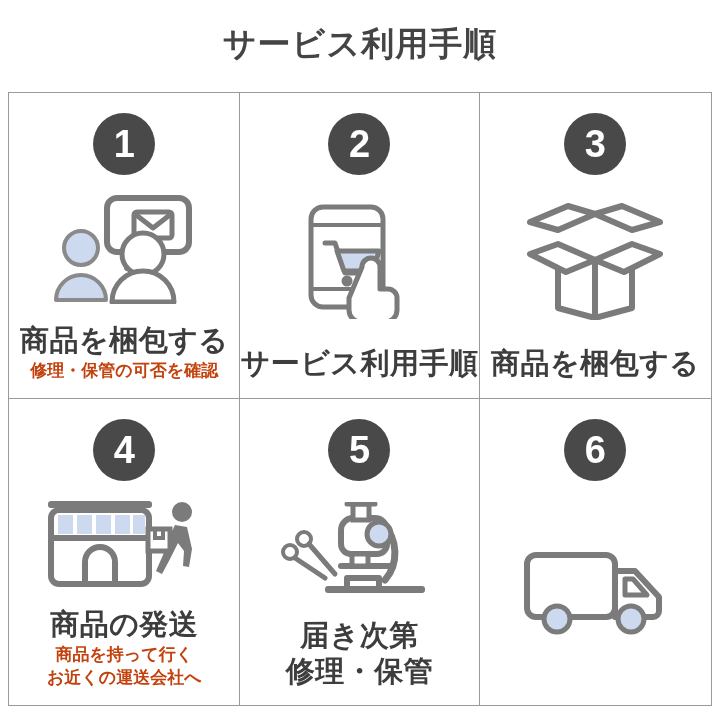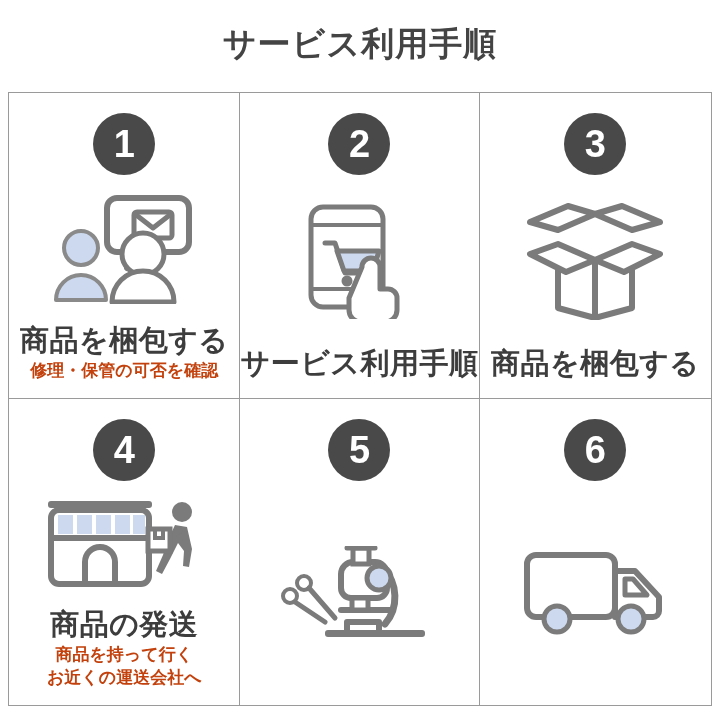--- a/index.html
+++ b/index.html
@@ -251,20 +251,26 @@
           <path d="M62 28 a12 12 0 0 1 12 -12 h22 a12 12 0 0 1 12 12 v14 a10 10 0 0 1 -10 10 h-26 a10 10 0 0 1 -10 -10 z" fill="#ffffff" stroke="#7b7b7b" stroke-width="6" stroke-linejoin="round"></path>
 
           <rect x="74" y="2" width="16" height="16" fill="#ffffff" stroke="#7b7b7b" stroke-width="5"></rect>
           <line x1="68" y1="2" x2="96" y2="2" stroke="#7b7b7b" stroke-width="5" stroke-linecap="round"></line>
 
           <circle cx="100" cy="32" r="12" fill="#ccd9ee" stroke="#7b7b7b" stroke-width="5"></circle>
 
           <rect x="73" y="52" width="16" height="12" fill="#ffffff" stroke="#7b7b7b" stroke-width="5"></rect>
         </svg>
       </div>
+      <div class="labels">
+        <div class="label-main two-line">
+          <span class="main-line">届き次第</span>
+          <span class="main-line">修理・保管</span>
+        </div>
+      </div>
     </div>
 
     <div class="cell">
       <div class="badge">6</div>
       <div class="icon-wrap">
         <svg width="148" height="88" viewBox="0 0 148 88">
 
           <rect x="6" y="6" width="88" height="62" rx="9" fill="#ffffff" stroke="#7b7b7b" stroke-width="6"></rect>
 
           <path d="M94 22 h20 l24 26 v14 a6 6 0 0 1 -6 6 h-38 z" fill="#ffffff" stroke="#7b7b7b" stroke-width="6" stroke-linejoin="round"></path>

